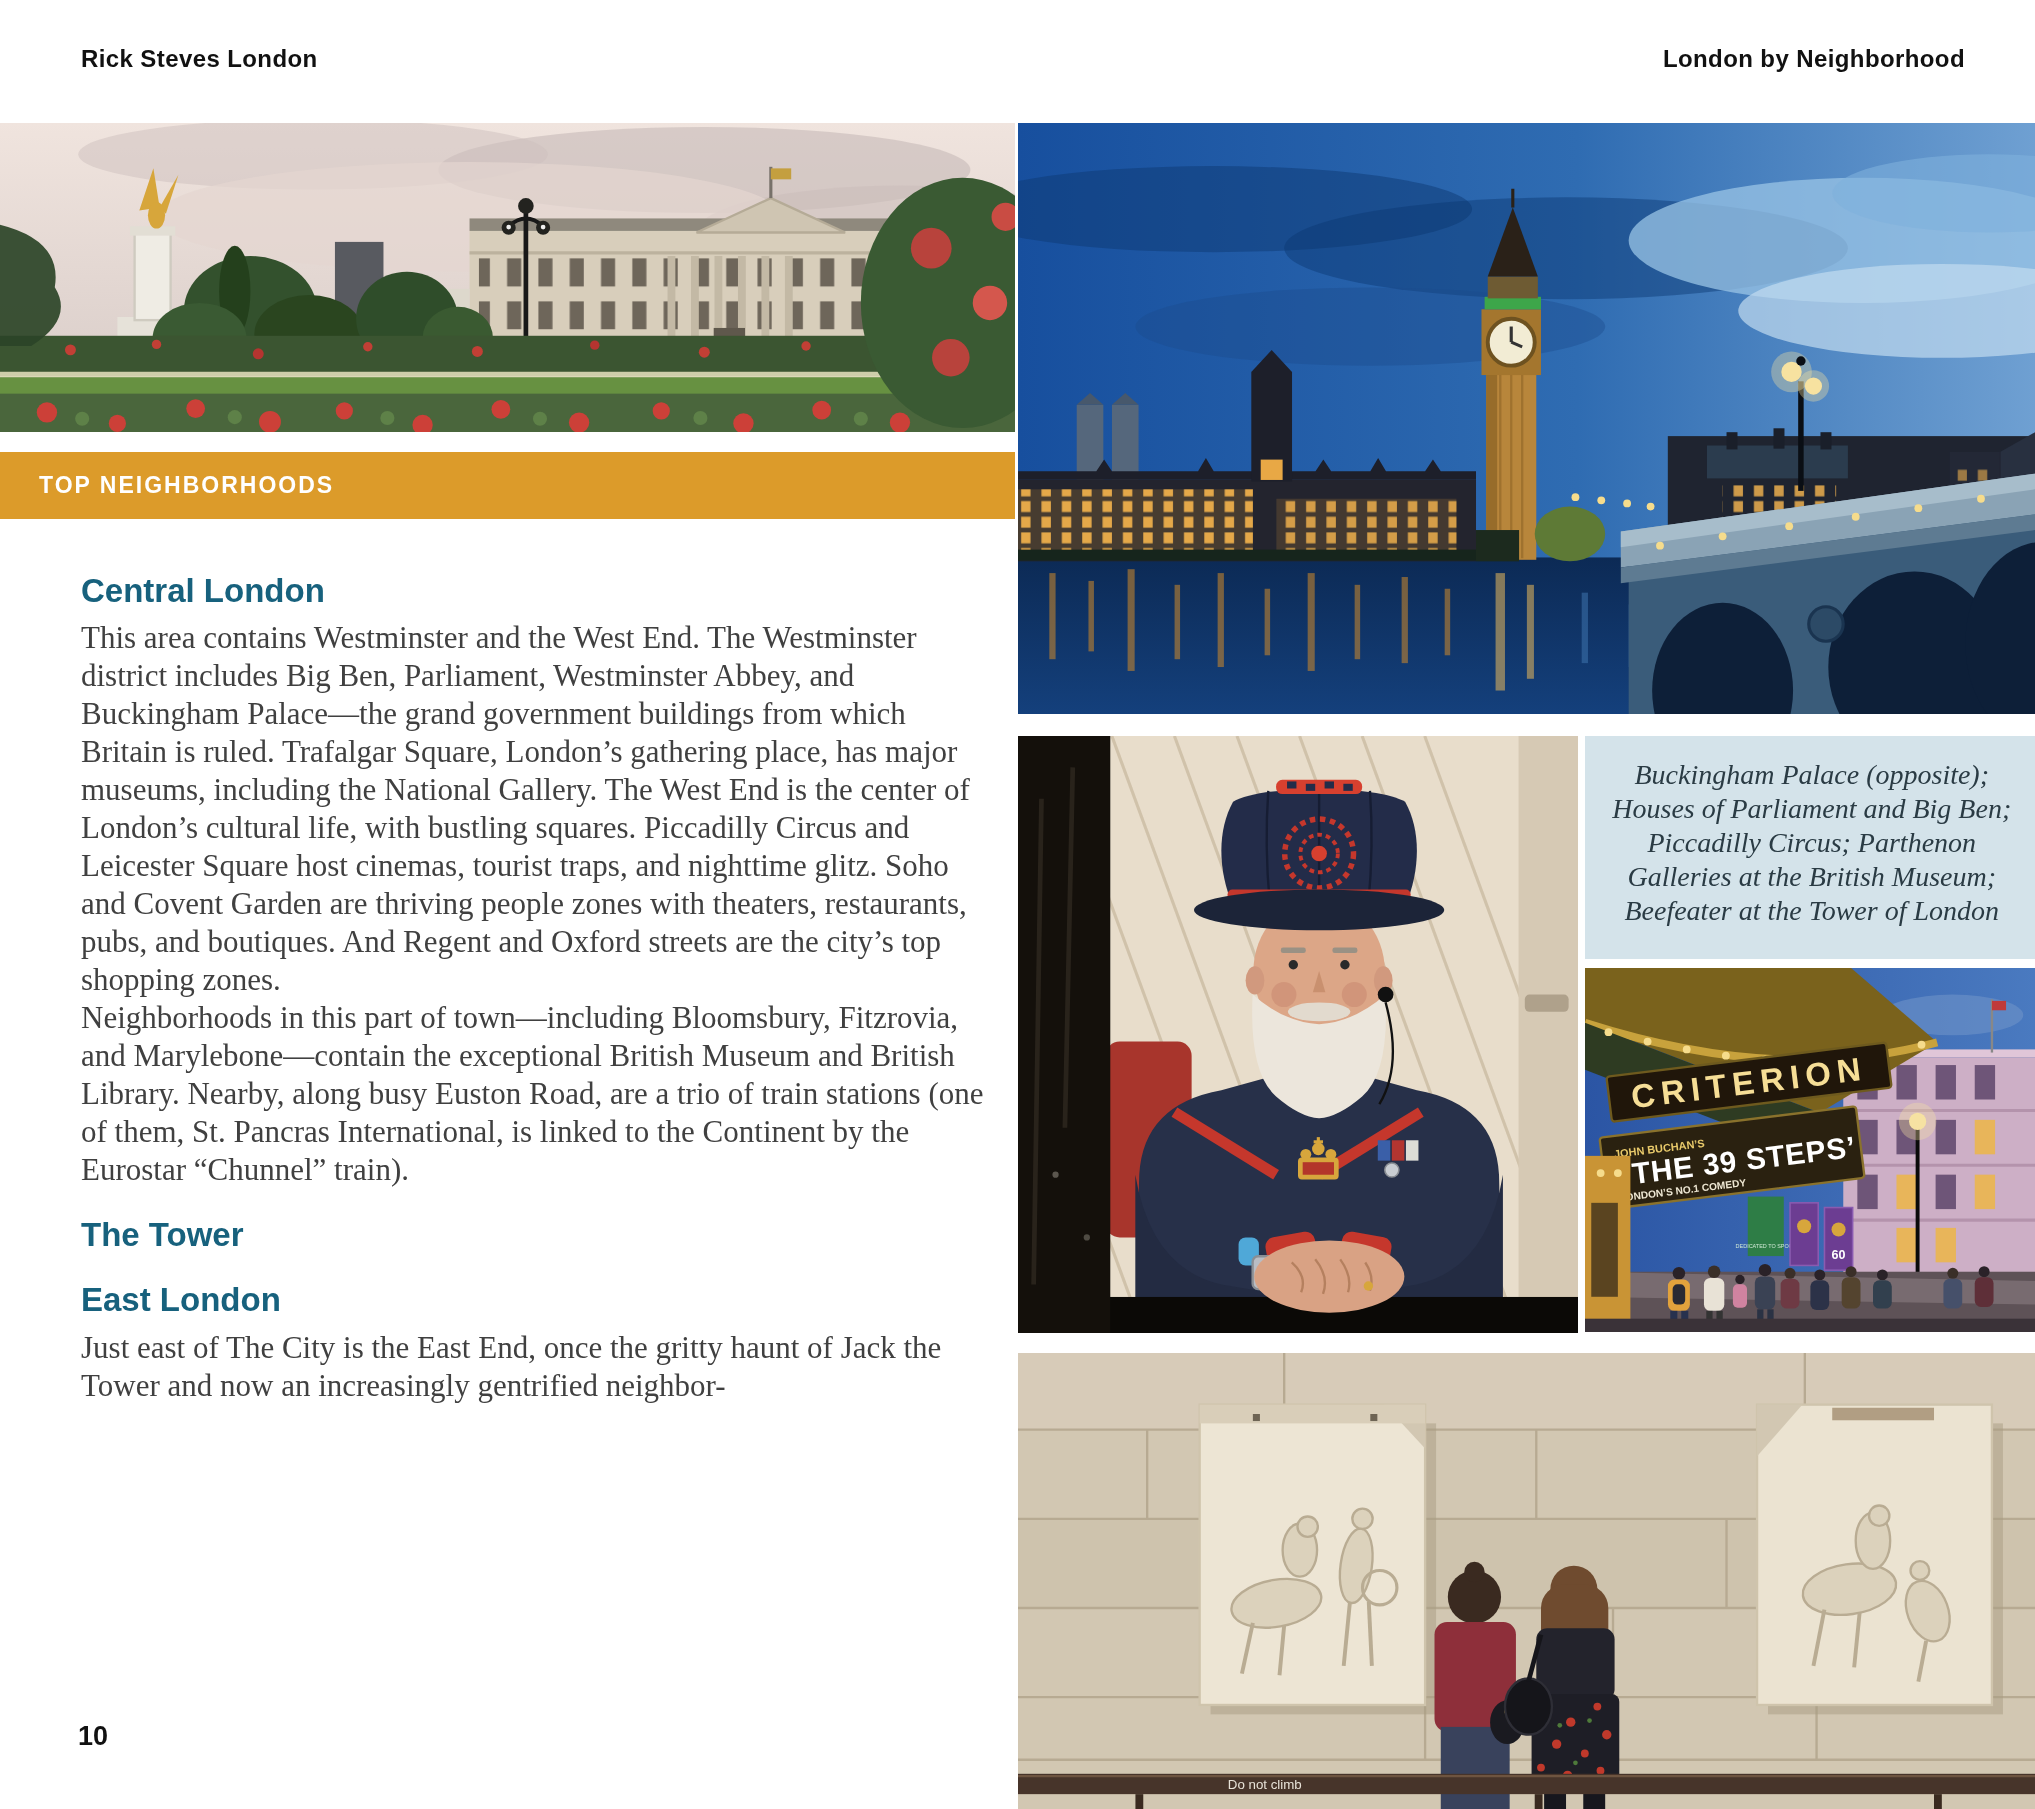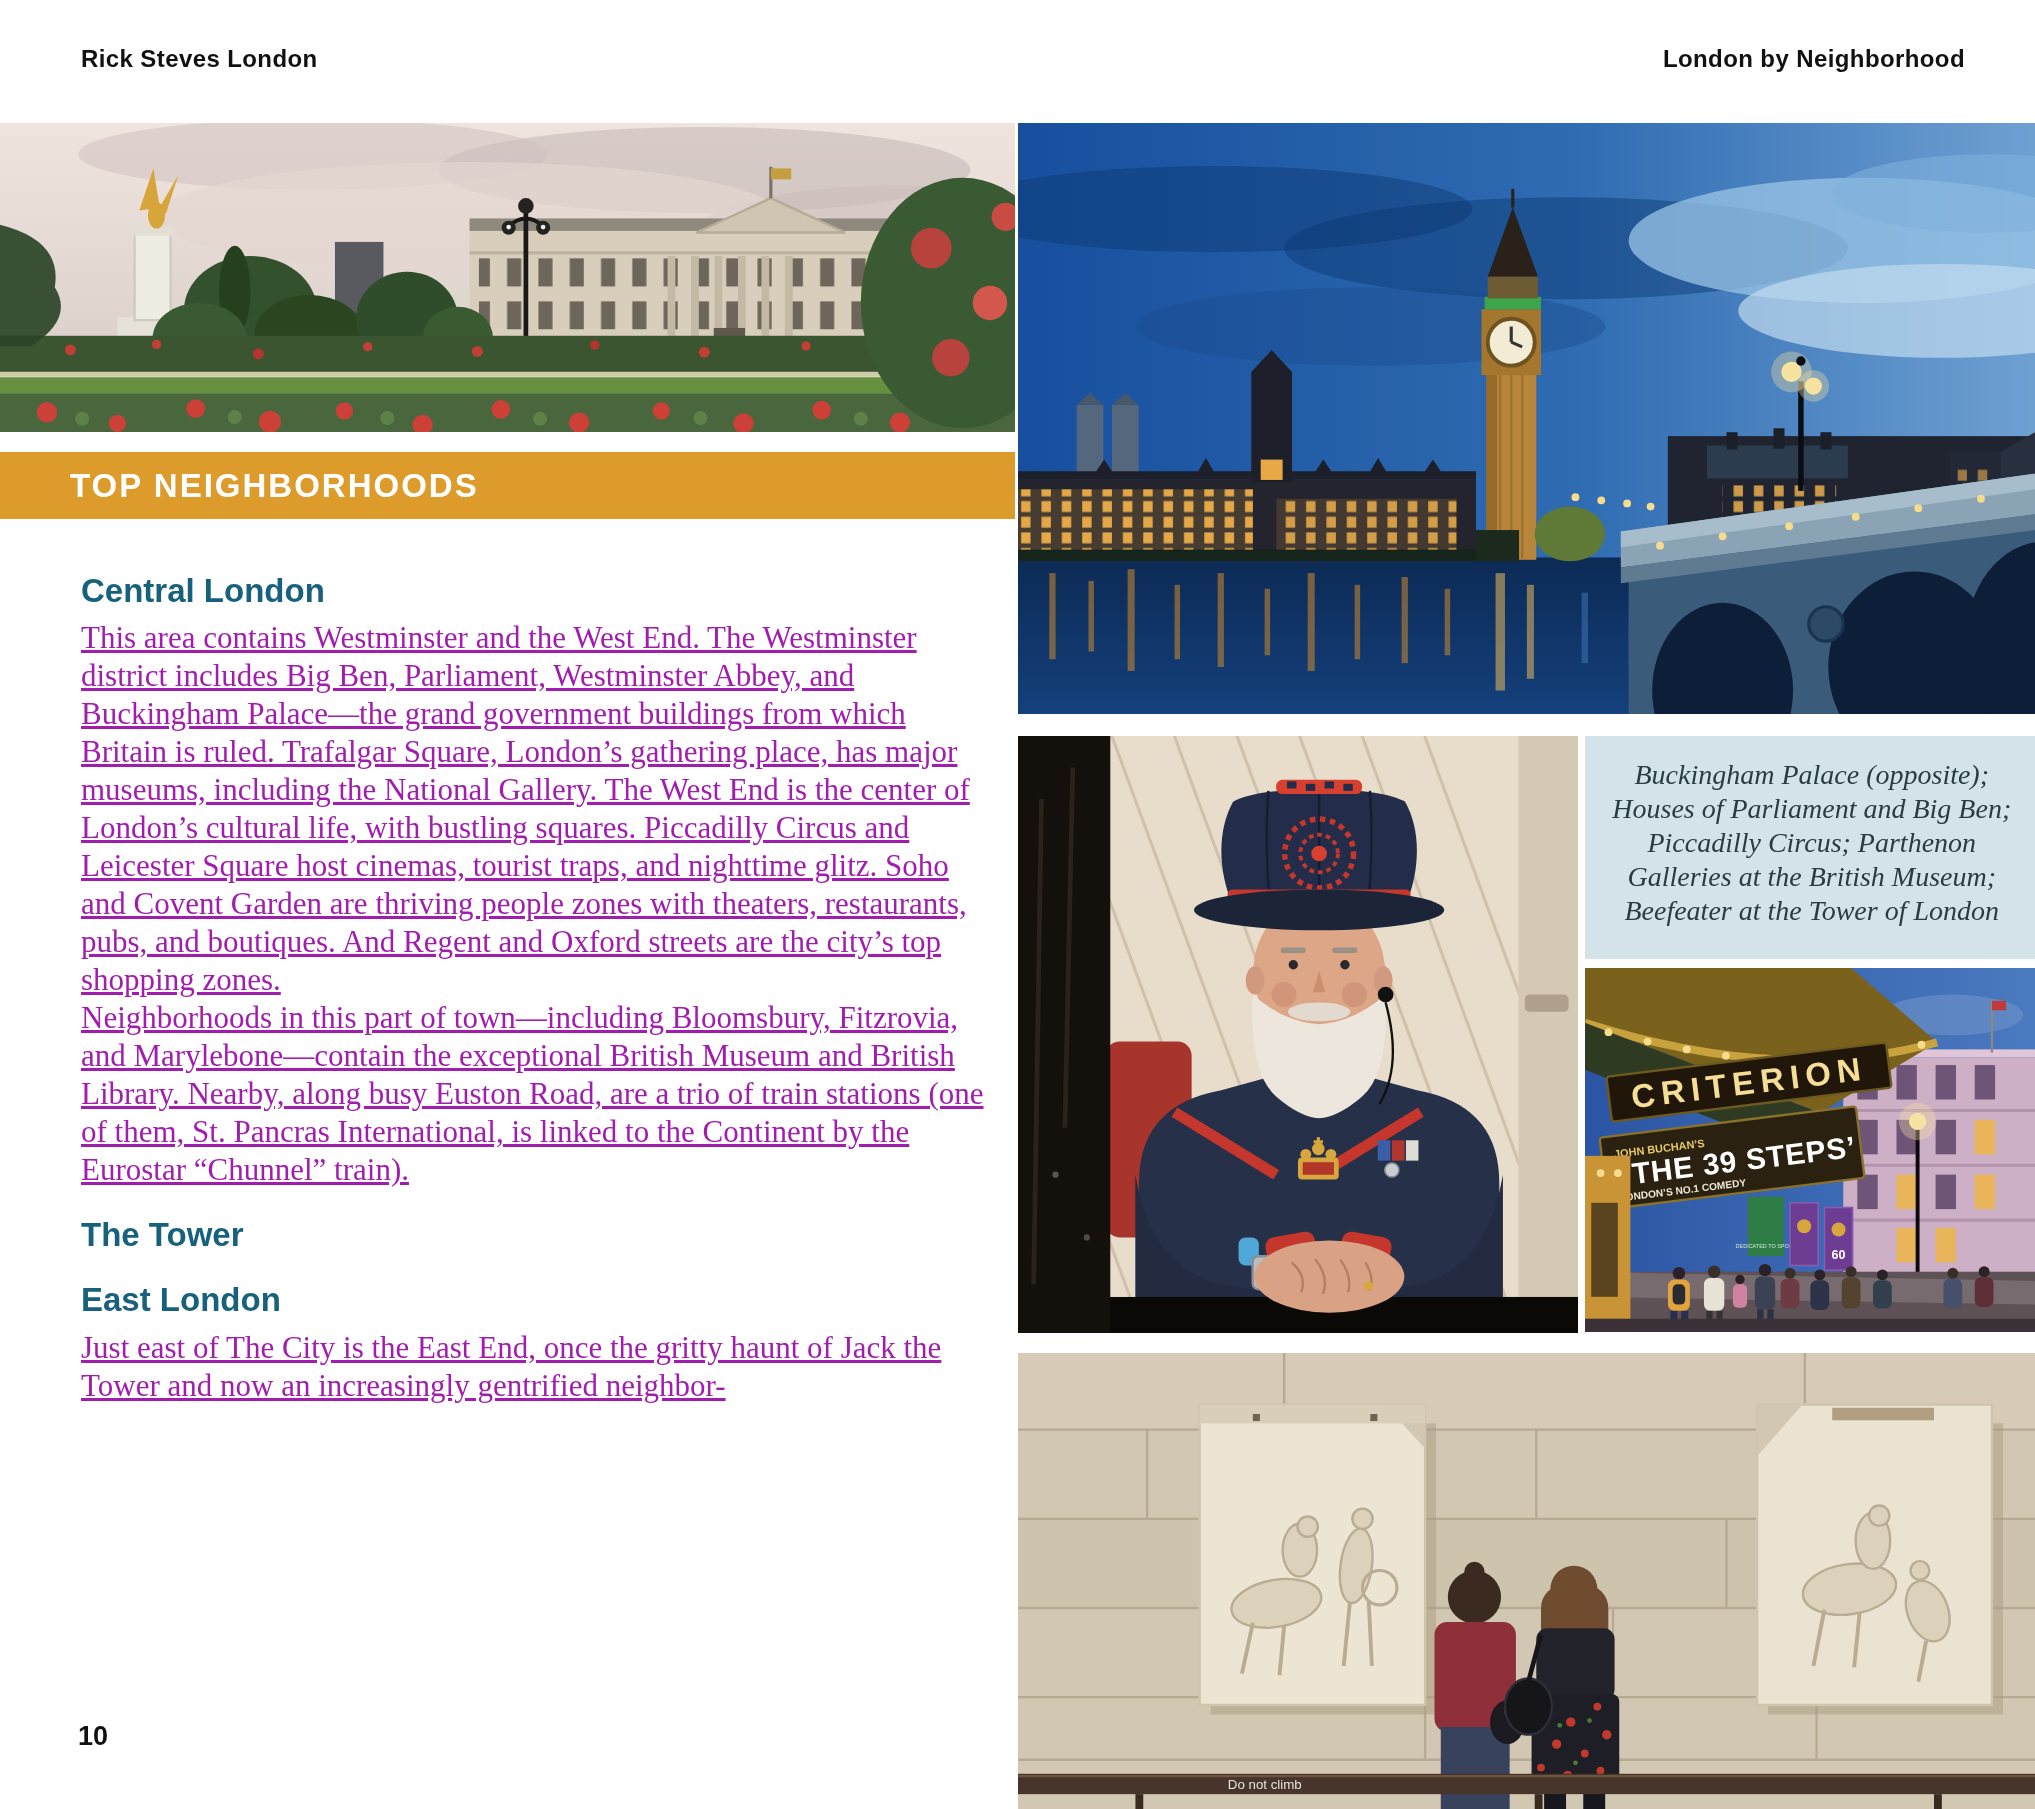--- a/index.html
+++ b/index.html
@@ -4,26 +4,26 @@
 <style>
   html,body{margin:0;padding:0;background:#ffffff;}
   .page{position:relative;width:2035px;height:1809px;background:#ffffff;overflow:hidden;
         font-family:"Liberation Sans",sans-serif;color:#1b1b1b;}
   .running-head{position:absolute;top:45px;font-size:24px;font-weight:bold;letter-spacing:0.4px;color:#111;}
   .running-head.left{left:81px;}
   .running-head.right{right:70px;margin-left:46px;}
   .photo{position:absolute;overflow:hidden;background:#ccc;}
   .photo svg{display:block;width:100%;height:100%;}
   .banner{position:absolute;left:0;top:452px;width:1015px;height:67px;background:#DC9B2A;}
-  .banner span{display:block;padding-left:70px;line-height:67px;font-size:33px;font-weight:bold;
+  .banner span{display:block;padding-left:39px;line-height:67px;font-size:23px;font-weight:bold;
                letter-spacing:2px;color:#ffffff;}
   .column{position:absolute;left:81px;top:572px;width:916px;}
   .column h2{margin:27px 0 9.4px 0;font-size:33px;font-weight:bold;color:#17617D;}
   .column h2.first{margin-top:0;}
-  .column p{margin:0;font-family:"Liberation Serif",serif;font-size:31px;line-height:38px;color:#a21caf;text-decoration:underline;}
+  .column p{margin:0;font-family:"Liberation Serif",serif;font-size:31px;line-height:38px;color:#404040;}
   .caption-box{position:absolute;left:1585px;top:736px;width:450px;height:223px;background:#D4E3EA;box-sizing:border-box;
                padding:22px 23.5px 0 27px;text-align:center;}
   .caption-box p{margin:0;font-family:"Liberation Serif",serif;font-style:italic;font-size:28px;line-height:34px;color:#2A3B44;}
   .page-number{position:absolute;left:78px;top:1721px;font-size:27px;font-weight:bold;color:#111;}
 </style>
 </head>
 <body>
 
 <div class="page">
 

